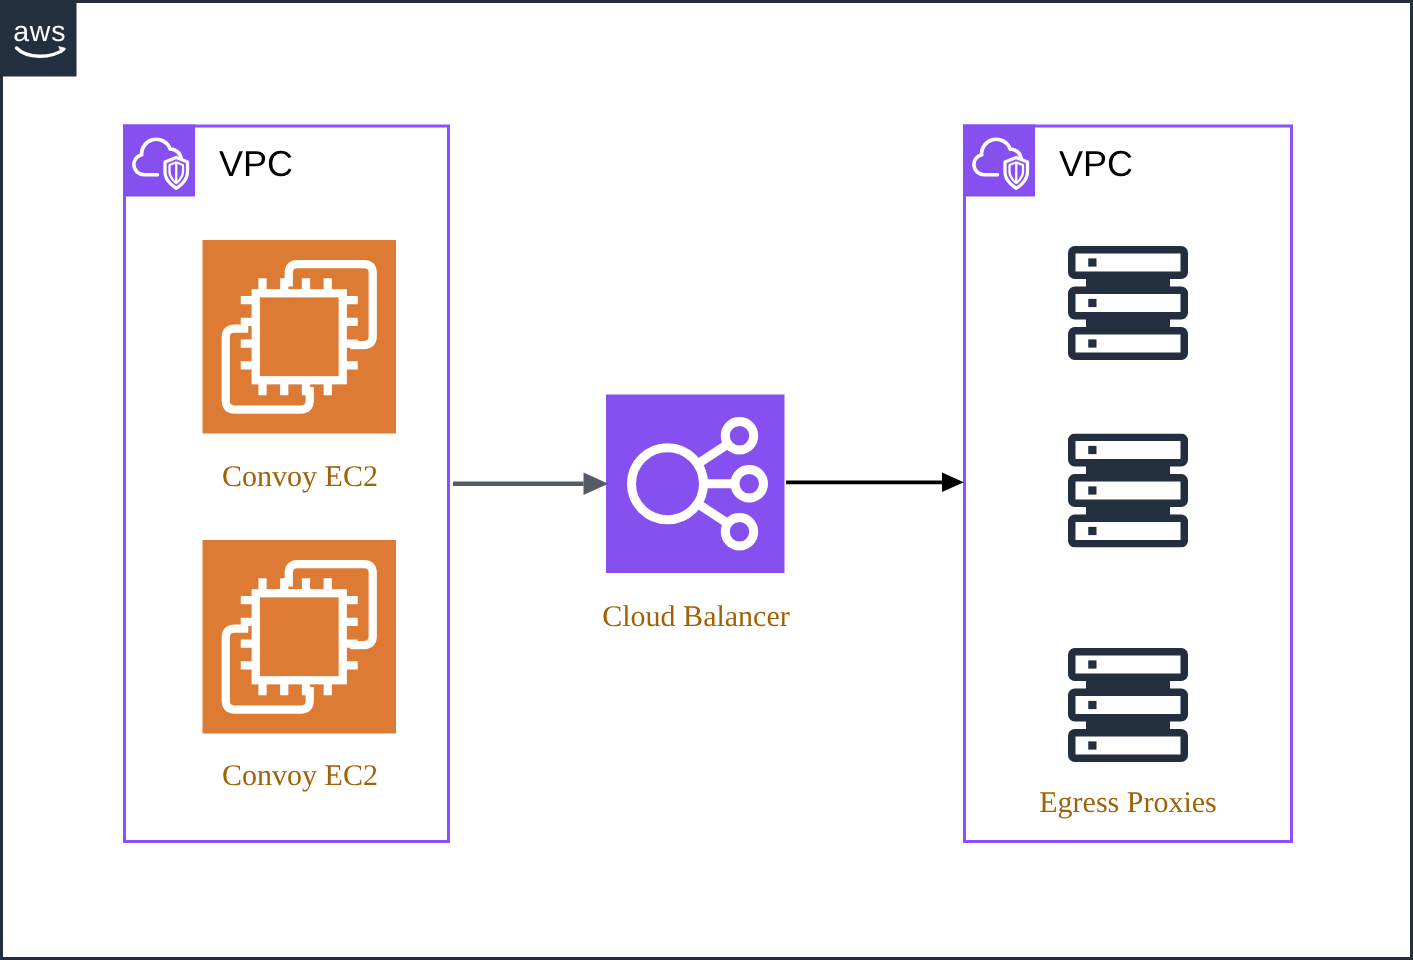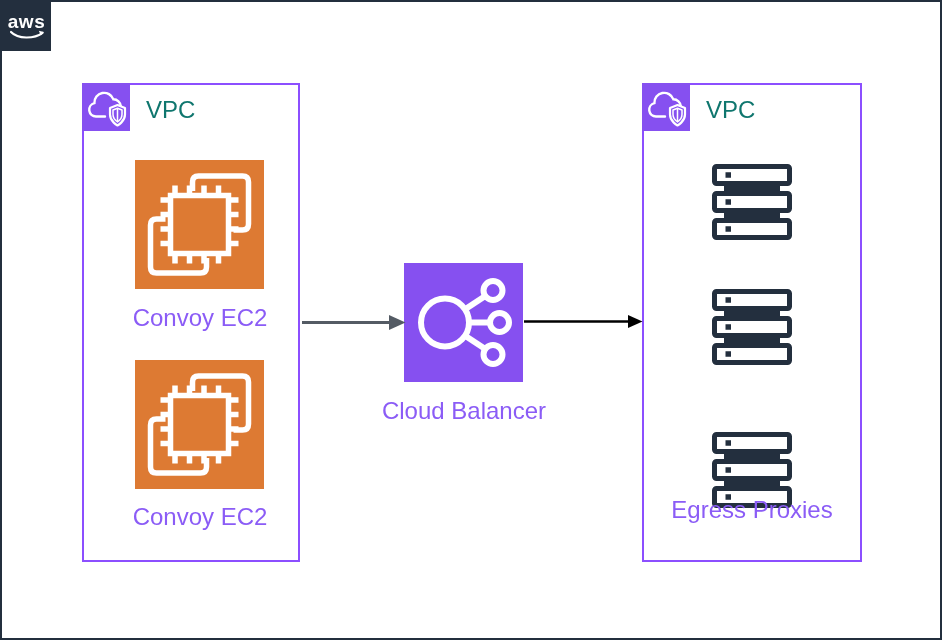--- a/index.html
+++ b/index.html
@@ -23,21 +23,21 @@
     left: 0; top: 0;
     width: 49px; height: 49px;
     background: #232F3E;
     display: flex;
     flex-direction: column;
     align-items: center;
     justify-content: center;
   }
   .aws-badge .aws-word {
     color: #ffffff;
-    font-weight: bold;
+    font-weight: normal;
     font-size: 19px;
     line-height: 17px;
     letter-spacing: 0.5px;
   }
   .cloud-title {
     position: absolute;
     left: 65px; top: 16px;
     font-size: 21px;
     color: #232F3E;
   }
@@ -58,21 +58,21 @@
     width: 48px; height: 48px;
     background: #8650F0;
     display: flex;
     align-items: center;
     justify-content: center;
   }
   .vpc-label {
     position: absolute;
     left: 62px; top: 11px;
     font-size: 24px;
-    color: #0f766e;
+    color: #000000;
   }
   
   .node-icon { position: absolute; }
   .ec2-icon {
     width: 129px; height: 129px;
     background: #DD7A33;
   }
   .ec2-1 { left: 133px; top: 158px; }
   .ec2-2 { left: 133px; top: 358px; }
   .lb-icon {
@@ -82,29 +82,29 @@
   }
   .stack-icon { width: 80px; height: 76px; }
   .stack-1 { left: 710px; top: 162px; }
   .stack-2 { left: 710px; top: 287px; }
   .stack-3 { left: 710px; top: 430px; }
   
   .node-label {
     position: absolute;
     transform: translateX(-50%);
     white-space: nowrap;
-    font-family: Liberation Sans, sans-serif;
-    font-size: 24px;
+    font-family: Liberation Serif, serif;
+    font-size: 20px;
     line-height: 26px;
-    color: #8b5cf6;
+    color: #a16207;
   }
   .lbl-ec2-1 { left: 198px; top: 303px; }
   .lbl-ec2-2 { left: 198px; top: 502px; }
   .lbl-lb    { left: 462px; top: 396px; }
-  .lbl-prox  { left: 750px; top: 495px; }
+  .lbl-prox  { left: 750px; top: 520px; }
   .arrow-layer {
     position: absolute;
     left: 0; top: 0;
     pointer-events: none;
   }
 </style>
 </head>
 <body>
 
 <div class="canvas">

